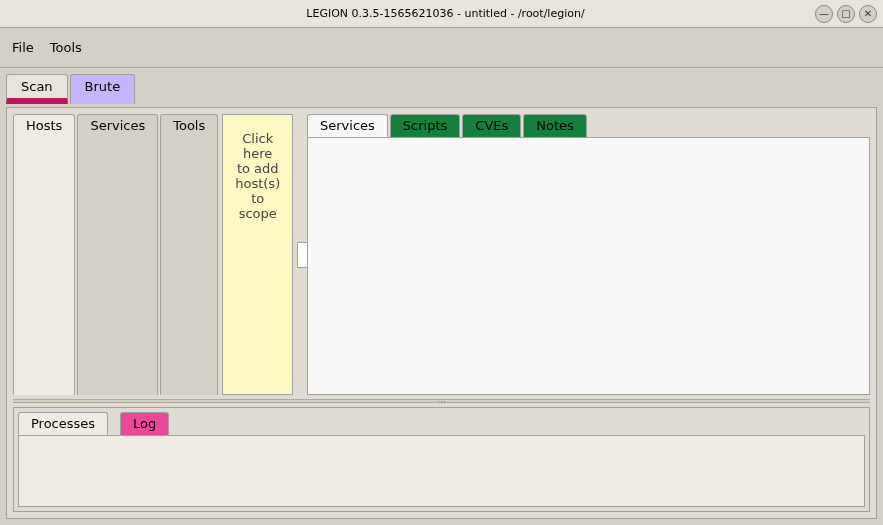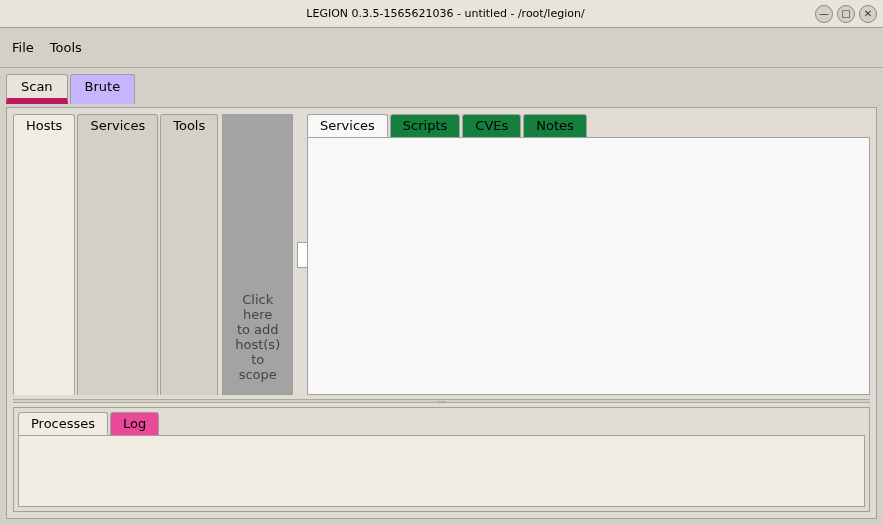--- a/index.html
+++ b/index.html
@@ -131,24 +131,24 @@
       font-size: 13px;
       border-radius: 3px 3px 0 0;
     }
     .inner-tab.active {
       background: #f0ece4;
       border-bottom: 1px solid #f0ece4;
     }
 
     .hosts-content {
       flex: 1;
-      background: #a3a3a3;
-      border: 1px solid #a0a0a0;
-      display: flex;
-      align-items: flex-end;
+      background: #fef9c3;
+      border: 1px solid #a0a0a0;
+      display: flex;
+      align-items: flex-start;
       justify-content: center;
       padding: 12px;
       color: #444;
       font-size: 13px;
       text-align: center;
       min-height: 170px;
     }
     .host-placeholder-text {
       margin-top: 4px;
     }
@@ -228,21 +228,21 @@
     
     .bottom-panel {
       border: 1px solid #a0a0a0;
       background: #e0dcd4;
       display: flex;
       flex-direction: column;
       height: 105px;
     }
     .bottom-tabs {
       display: flex;
-      gap: 2px;
+      gap: 12px;
       padding: 4px 4px 0 4px;
     }
     .bottom-tab {
       padding: 3px 12px;
       background: #ec4899;
       border: 1px solid #a0a0a0;
       border-bottom: none;
       cursor: pointer;
       font-size: 13px;
       border-radius: 3px 3px 0 0;

